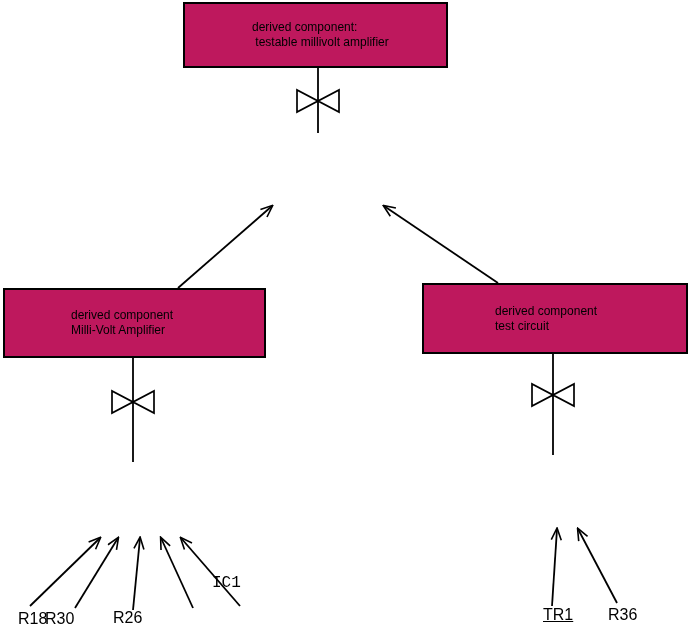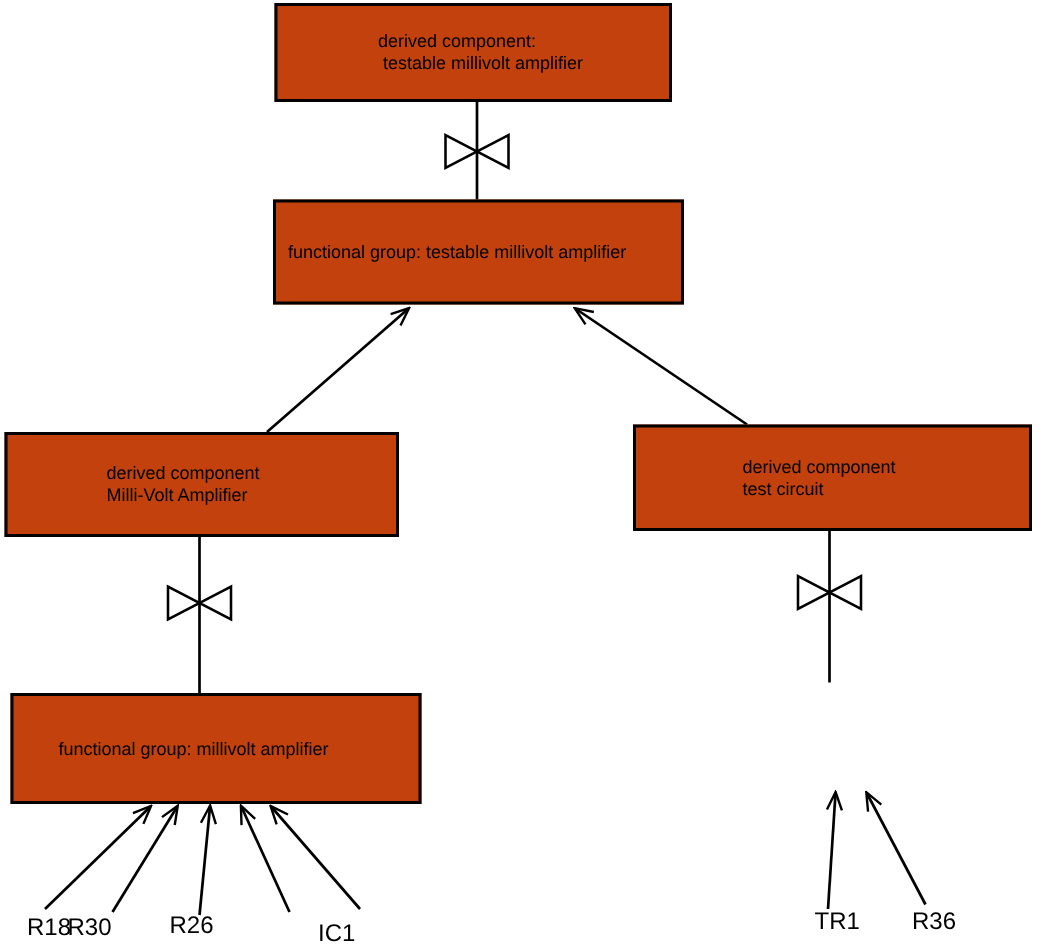--- a/index.html
+++ b/index.html
@@ -20,21 +20,21 @@
     position: absolute;
     left: 0;
     top: 0;
     width: 698px;
     height: 631px;
   }
   .box {
     position: absolute;
     box-sizing: border-box;
     border: 2px solid #000000;
-    background: #c2410c;
+    background: #be185d;
     display: flex;
     align-items: center;
   }
   .box-text {
     white-space: pre;
     font-size: 12px;
     line-height: 15px;
   }
   
   #box-derived-testable { left: 183px; top: 2px;   width: 265px; height: 66px; padding-left: 67px; }
@@ -45,22 +45,22 @@
   #box-fg-test          { left: 422px; top: 454px; width: 272px; height: 73px; padding-left: 30px; }
   .part-label {
     position: absolute;
     font-size: 16px;
     line-height: 14px;
   }
   #label-r18 { left: 18px;  top: 612px; }
   #label-r30 { left: 45px;  top: 612px; }
   #label-r26 { left: 113px; top: 611px; }
   #label-r22 { left: 167px; top: 632px; }
-  #label-ic1 { left: 212px; top: 616px; }
-  #label-tr1 { left: 543px; top: 608px; }
+  #label-ic1 { left: 212px; top: 576px; font-family: Liberation Mono, monospace; }
+  #label-tr1 { left: 543px; top: 608px; text-decoration: underline; }
   #label-r36 { left: 608px; top: 608px; }
 </style>
 </head>
 <body>
 
 <div id="canvas">
 
   <svg id="connector-layer" viewBox="0 0 698 631" xmlns="http://www.w3.org/2000/svg">
     <defs>
       <marker id="openArrow" markerUnits="userSpaceOnUse" markerWidth="14" markerHeight="12" viewBox="0 0 14 12" refX="12" refY="6" orient="auto">
@@ -87,37 +87,31 @@
 
     <line x1="552" y1="606" x2="557" y2="529" stroke="#000000" stroke-width="1.8" marker-end="url(#openArrow)"></line>
     <line x1="617" y1="603" x2="578" y2="529" stroke="#000000" stroke-width="1.8" marker-end="url(#openArrow)"></line>
   </svg>
 
   <div class="box" id="box-derived-testable">
     <div class="box-text">derived component:
  testable millivolt amplifier</div>
   </div>
 
-  <div class="box" id="box-fg-testable">
-    <div class="box-text">functional group: testable millivolt amplifier</div>
-  </div>
 
   <div class="box" id="box-derived-mv">
     <div class="box-text">derived component
 Milli-Volt Amplifier</div>
   </div>
 
   <div class="box" id="box-derived-test">
     <div class="box-text">derived component
 test circuit</div>
   </div>
 
-  <div class="box" id="box-fg-mv">
-    <div class="box-text">functional group: millivolt amplifier</div>
-  </div>
 
 
   <div class="part-label" id="label-r18">R18</div>
   <div class="part-label" id="label-r30">R30</div>
   <div class="part-label" id="label-r26">R26</div>
   <div class="part-label" id="label-r22">R22</div>
   <div class="part-label" id="label-ic1">IC1</div>
   <div class="part-label" id="label-tr1">TR1</div>
   <div class="part-label" id="label-r36">R36</div>
 

